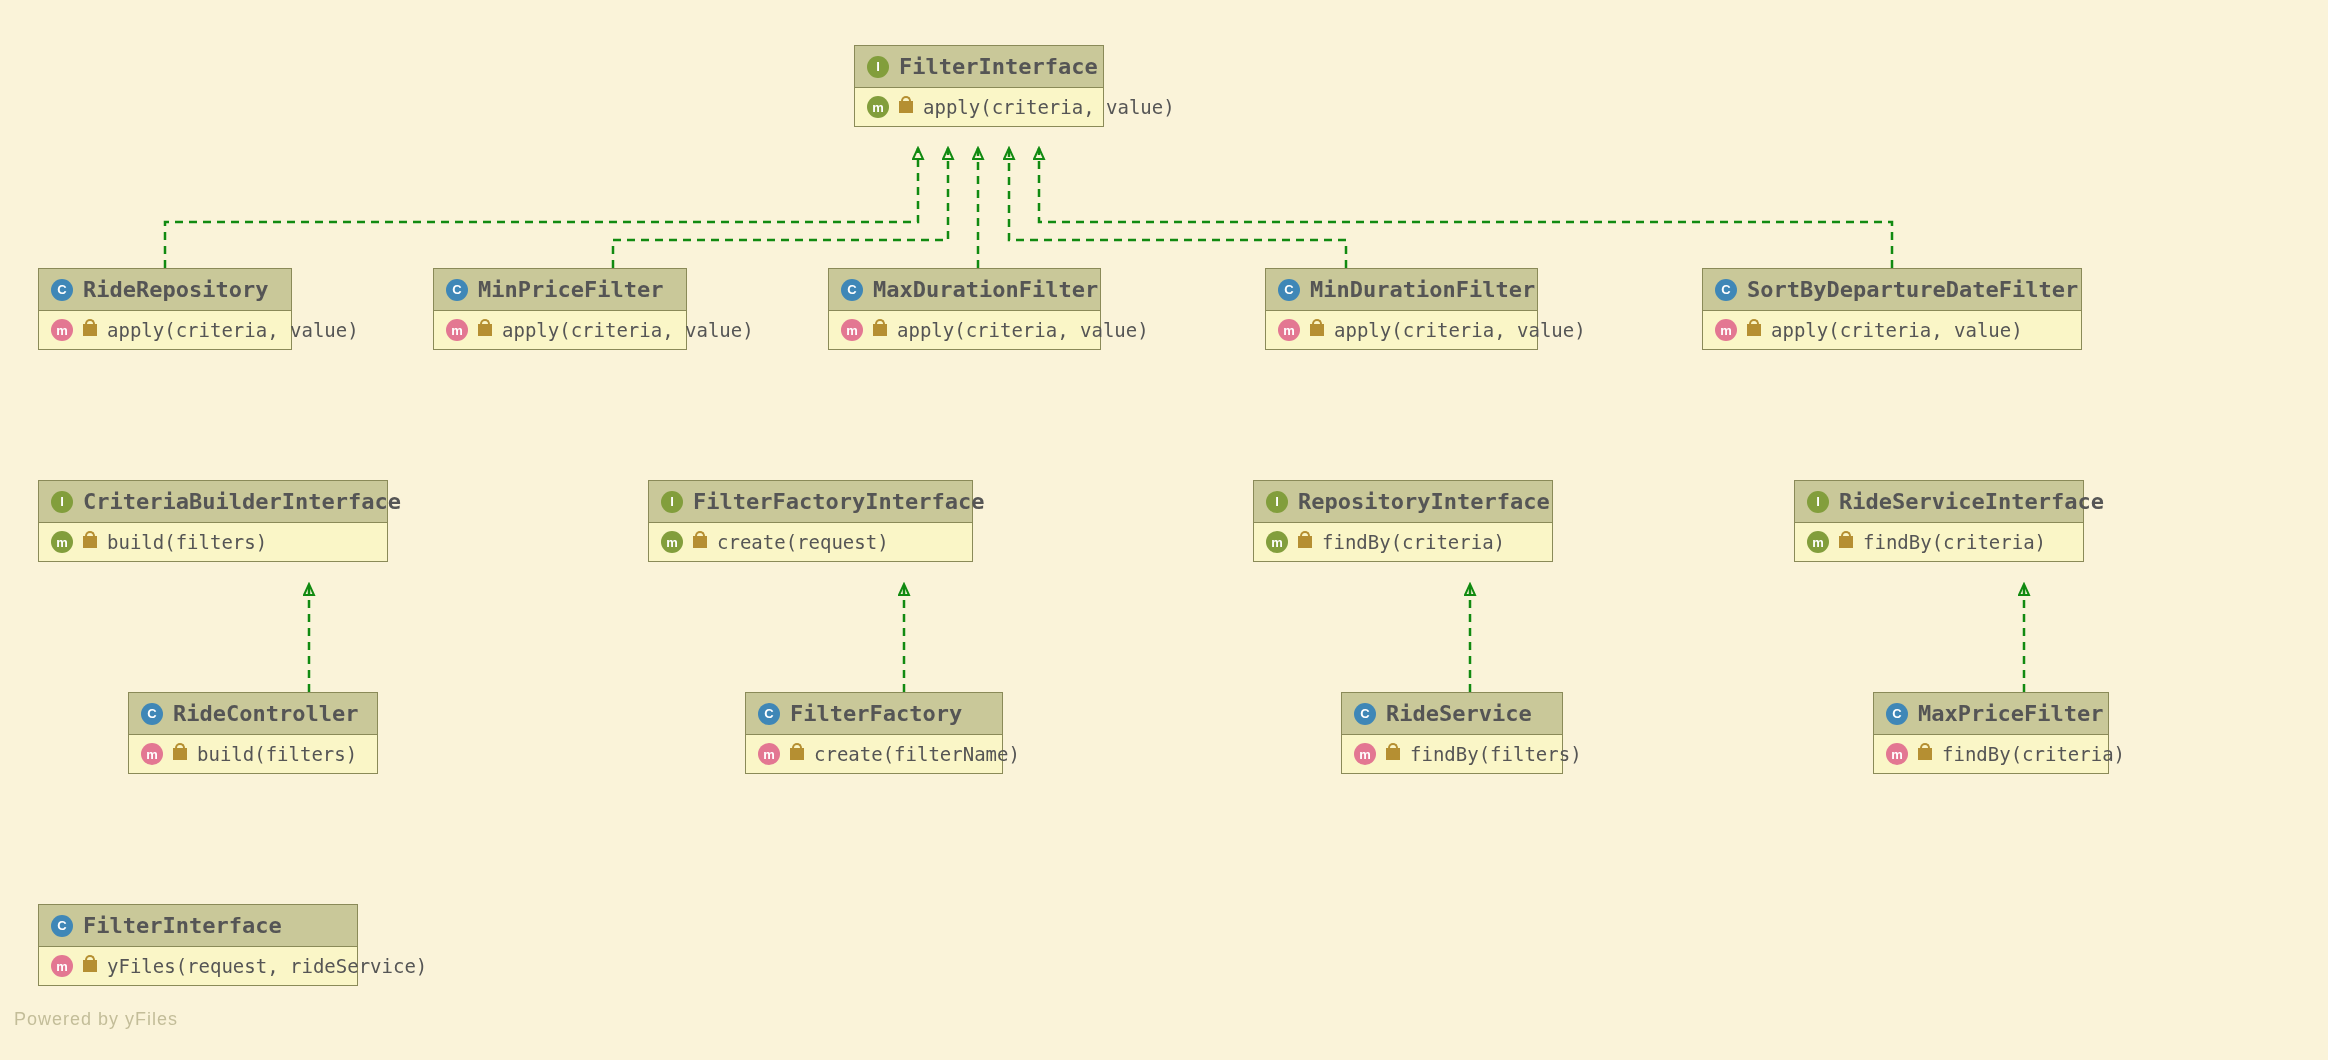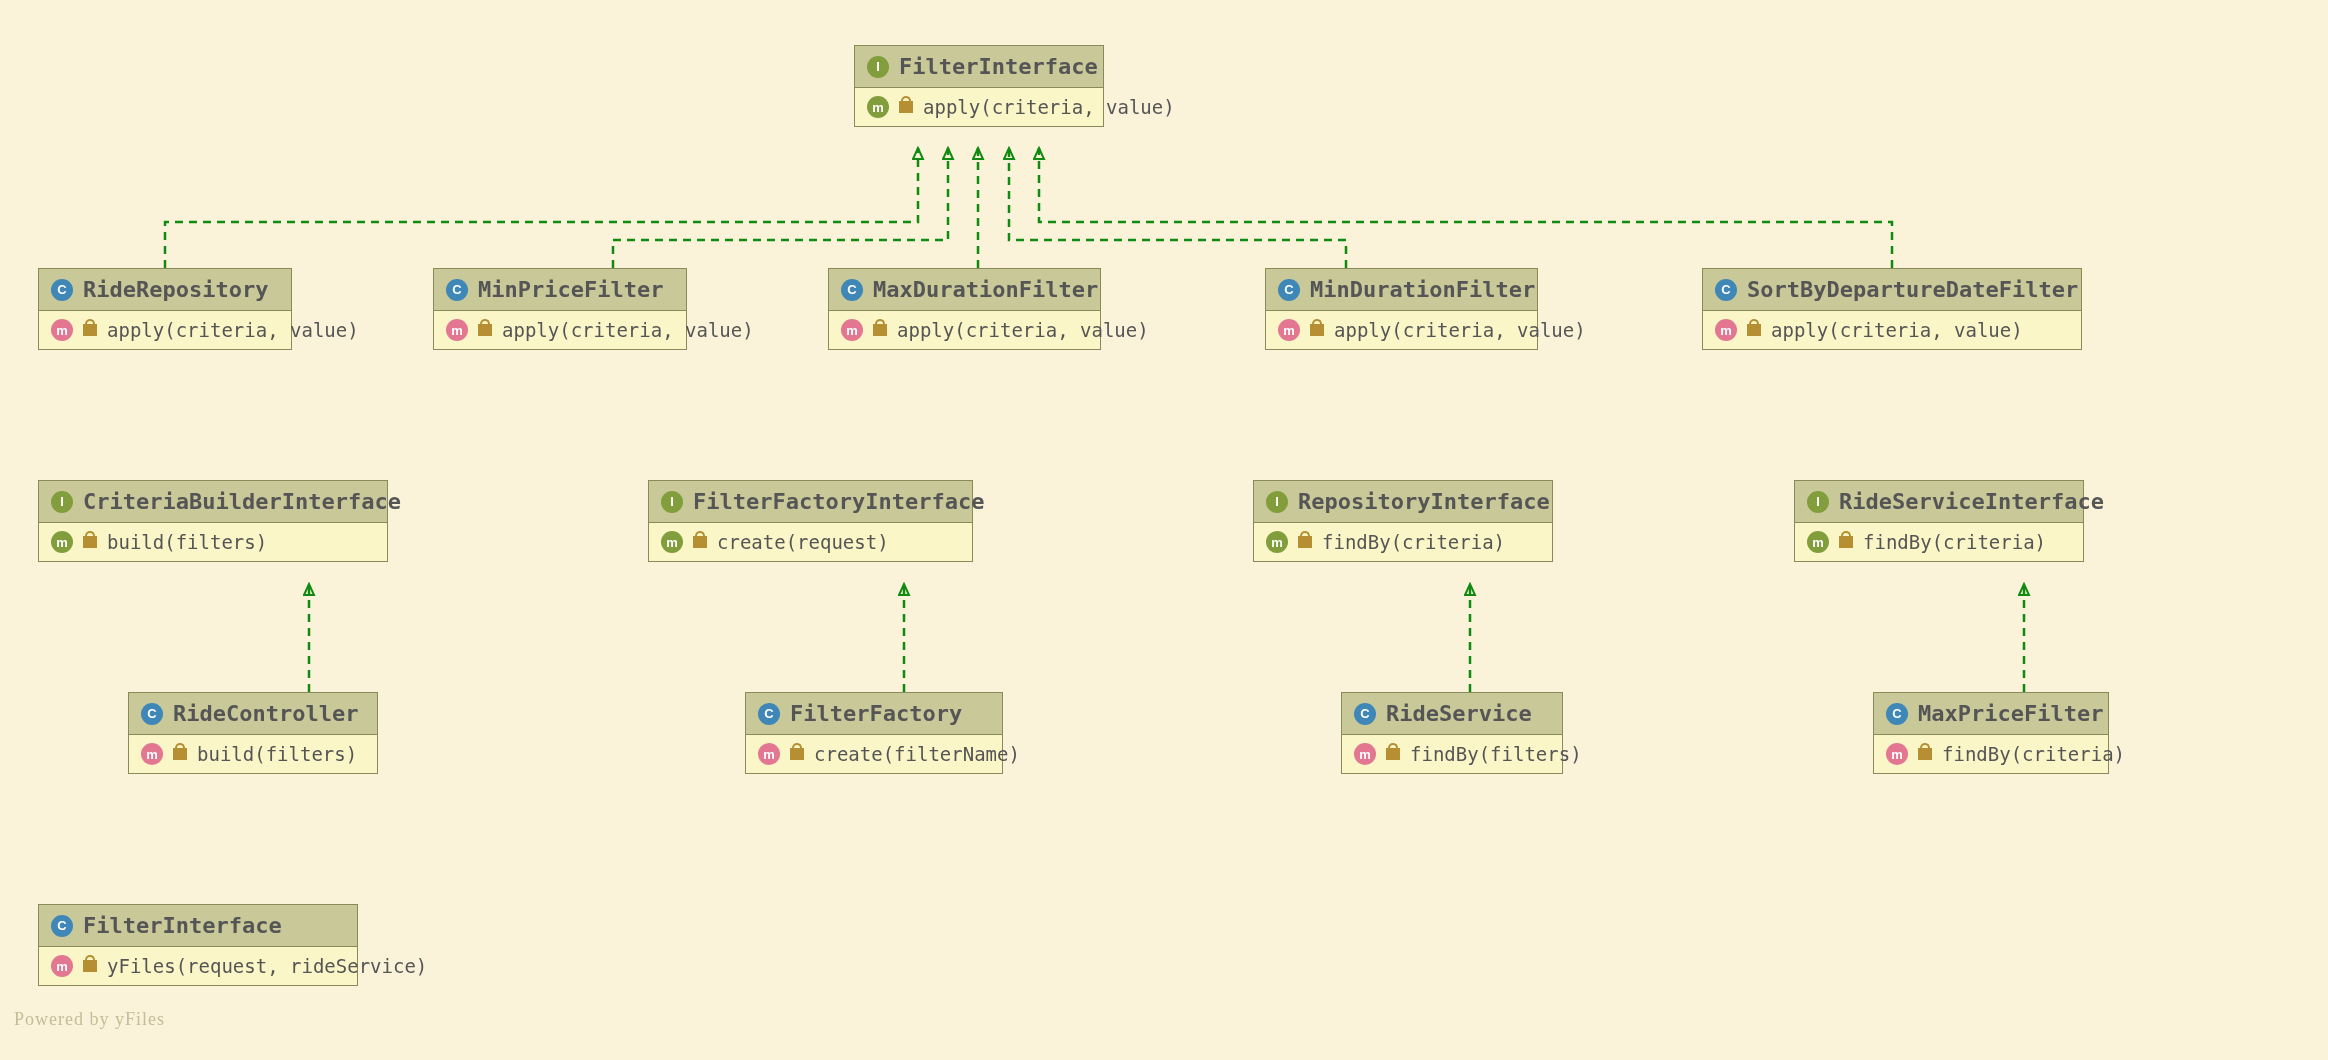--- a/index.html
+++ b/index.html
@@ -78,21 +78,21 @@
     top: -5px; left: 2px;
     width: 6px; height: 6px;
     border: 2px solid #b58f32;
     border-bottom: none;
     border-radius: 5px 5px 0 0;
   }
   .credit {
     position: absolute;
     left: 14px;
     bottom: 30px;
-    font-family: Liberation Serif, serif;
+    font-family: Liberation Sans, sans-serif;
     font-size: 18px;
     color: #c3bd99;
     letter-spacing: 1px;
   }
   svg.arrows {
     position: absolute;
     top: 0; left: 0;
     width: 2328px;
     height: 1060px;
     pointer-events: none;

